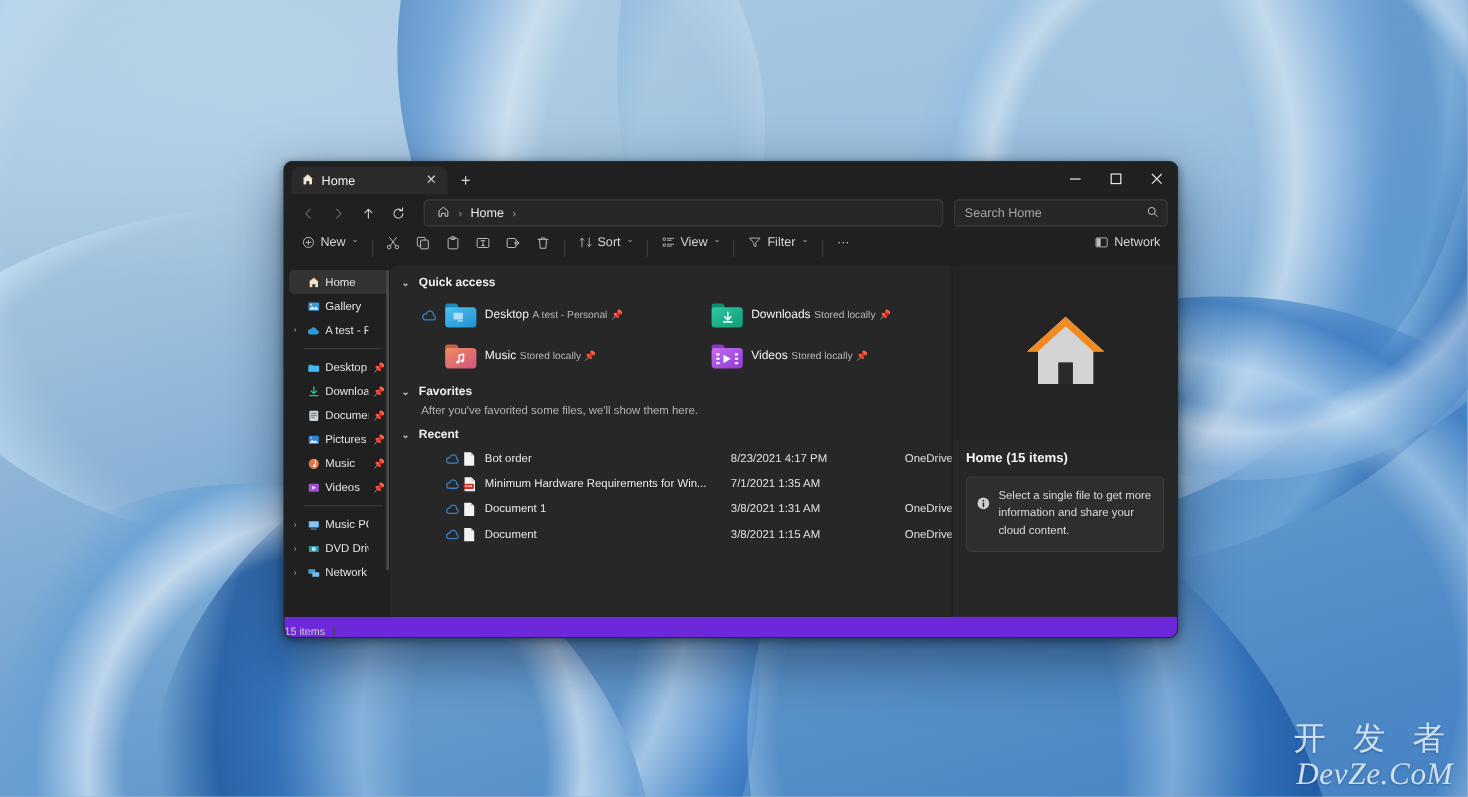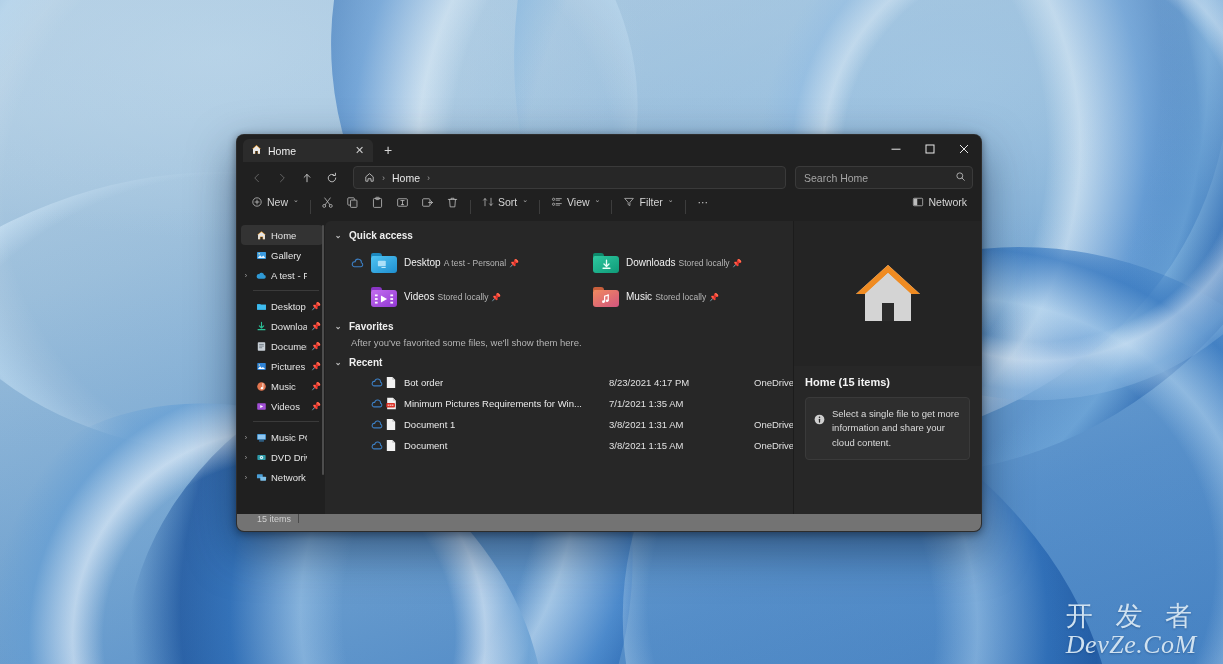--- a/index.html
+++ b/index.html
@@ -45,22 +45,22 @@
        background:radial-gradient(ellipse at 50% 40%, rgba(255,255,255,0) 40%, rgba(230,242,252,.75) 47%, rgba(110,165,215,.8) 57%, rgba(255,255,255,0) 66%);
        transform:rotate(34deg); }
   #w8{ left:760px; top:-120px; width:560px; height:520px;
        background:radial-gradient(ellipse at 50% 52%, rgba(255,255,255,0) 50%, rgba(236,245,252,.5) 55%, rgba(140,185,226,.6) 63%, rgba(255,255,255,0) 71%);
        transform:rotate(-6deg); }
   #wfade{ position:absolute; inset:0;
        background:linear-gradient(180deg, rgba(176,205,228,.25) 0%, rgba(176,205,228,0) 30%, rgba(30,92,165,.10) 100%); }
 
   
   #watermark{
-    position:absolute; right:24px; bottom:6px;
-    text-align:left; line-height:1;
+    position:absolute; right:12px; bottom:6px;
+    text-align:right; line-height:1;
     color:#cfe1f0; text-shadow:0 1px 2px rgba(20,60,110,.45);
     user-select:none;
   }
   #wm-cn{ font-size:27px; letter-spacing:7px; font-family:"DejaVu Sans", sans-serif; }
   #wm-en{ font-size:26px; letter-spacing:.5px; margin-top:3px; font-family:"Liberation Serif", serif;font-style:italic; }
 
   
   #explorer{
     position:absolute; left:236px; top:134px; width:746px; height:398px;
     background:#202020; border-radius:8px; overflow:hidden;
@@ -234,22 +234,22 @@
   #dp-title{ font-size:11px; font-weight:bold; color:#f4f4f4; }
   #dp-card{
     margin-top:9px; background:#2e2e2e; border:1px solid #3a3a3a; border-radius:4px;
     padding:9px 8px; display:flex; gap:7px; align-items:flex-start;
   }
   #dp-card .info-i{ flex:0 0 11px; margin-top:7px; }
   #dp-card p{ font-size:9.5px; color:#dcdcdc; line-height:1.5; }
 
   
   #statusbar{
-    height:17px; flex:0 0 auto; background:#737373; display:flex; align-items:flex-start;
-    padding:0 20px; gap:7px; font-size:9px; color:#cfcfcf;
+    height:17px; flex:0 0 auto; background:#6d28d9; display:flex; align-items:flex-end;
+    padding:0 0; gap:7px; font-size:9px; color:#cfcfcf;
   }
   #sb-sep{ width:1px; height:9px; background:#4a4a4a; }
 </style>
 </head>
 <body>
 
 <div id="wallpaper">
   <div class="ribbon" id="w1"></div>
   <div class="ribbon" id="w2"></div>
   <div class="ribbon" id="w3"></div>
@@ -645,20 +645,43 @@
             </span>
           </span>
           <span class="qa-text">
             <span class="qa-name">Downloads</span>
             <span class="qa-sub">Stored locally</span>
             <span class="qa-pin">📌</span>
           </span>
         </div>
 
 
+
+        <div class="qa-item">
+          <span class="qa-cloud"></span>
+          <span class="qa-icon">
+            <span class="folder">
+              <span class="back" style="background:#c85f3c"></span>
+              <span class="front" style="background:linear-gradient(150deg,#f08a5f,#d2557f)"></span>
+              <span class="glyph">
+                <svg width="12" height="12" viewBox="0 0 14 14">
+                    <path d="M9.6 2.2v6.6" stroke="#fff" stroke-width="1.4" stroke-linecap="round"></path>
+                    <path d="M9.6 2.4 5.4 3.6v6.2" stroke="#fff" stroke-width="1.4" stroke-linecap="round" fill="none"></path>
+                    <circle cx="4" cy="10.2" r="1.6" fill="#fff"></circle>
+                    <circle cx="8.3" cy="9" r="1.5" fill="#fff"></circle>
+                  </svg>
+              </span>
+            </span>
+          </span>
+          <span class="qa-text">
+            <span class="qa-name">Music</span>
+            <span class="qa-sub">Stored locally</span>
+            <span class="qa-pin">📌</span>
+          </span>
+        </div>
 
         <div class="qa-item">
           <span class="qa-cloud"></span>
           <span class="qa-icon">
             <span class="folder">
               <span class="back" style="background:#8a35c4"></span>
               <span class="front" style="background:linear-gradient(150deg,#c46ef0,#9137d3)"></span>
               <span class="glyph">
                 <svg width="20" height="12" viewBox="0 0 22 12">
                   <rect x="1" y="1" width="3" height="2" fill="#fff" opacity=".95"></rect>
@@ -671,43 +694,20 @@
                 </svg>
               </span>
             </span>
           </span>
           <span class="qa-text">
             <span class="qa-name">Videos</span>
             <span class="qa-sub">Stored locally</span>
             <span class="qa-pin">📌</span>
           </span>
         </div>
-
-        <div class="qa-item">
-          <span class="qa-cloud"></span>
-          <span class="qa-icon">
-            <span class="folder">
-              <span class="back" style="background:#c85f3c"></span>
-              <span class="front" style="background:linear-gradient(150deg,#f08a5f,#d2557f)"></span>
-              <span class="glyph">
-                <svg width="12" height="12" viewBox="0 0 14 14">
-                    <path d="M9.6 2.2v6.6" stroke="#fff" stroke-width="1.4" stroke-linecap="round"></path>
-                    <path d="M9.6 2.4 5.4 3.6v6.2" stroke="#fff" stroke-width="1.4" stroke-linecap="round" fill="none"></path>
-                    <circle cx="4" cy="10.2" r="1.6" fill="#fff"></circle>
-                    <circle cx="8.3" cy="9" r="1.5" fill="#fff"></circle>
-                  </svg>
-              </span>
-            </span>
-          </span>
-          <span class="qa-text">
-            <span class="qa-name">Music</span>
-            <span class="qa-sub">Stored locally</span>
-            <span class="qa-pin">📌</span>
-          </span>
-        </div>
       </div>
 
       <div class="section-head">
         <span class="sec-chev">⌄</span>
         <span>Favorites</span>
       </div>
       <div id="fav-empty">After you've favorited some files, we'll show them here.</div>
 
       <div class="section-head">
         <span class="sec-chev">⌄</span>
@@ -740,21 +740,21 @@
               </svg>
           </span>
           <span class="rec-icon">
             <svg width="11" height="13" viewBox="0 0 12 15">
                 <path d="M1 .8h6.6L11 4.2v10H1z" fill="#f2f2f2"></path>
                 <path d="M7.6.8 11 4.2H7.6z" fill="#c6c6c6"></path>
                 <rect x="0" y="7" width="10" height="5" rx="1" fill="#d93025"></rect>
                 <path d="M2 9.4h1M4.4 9.4h1M6.8 9.4h1" stroke="#fff" stroke-width="1.1" stroke-linecap="round"></path>
               </svg>
           </span>
-          <span class="rec-name">Minimum Pictures Requirements for Win...</span>
+          <span class="rec-name">Minimum Hardware Requirements for Win...</span>
           <span class="rec-date">7/1/2021 1:35 AM</span>
           <span class="rec-src"></span>
         </div>
 
         <div class="rec-row">
           <span class="rec-cloud">
             <svg width="12" height="9" viewBox="0 0 16 12">
                 <path d="M4 10.5h8.3a2.4 2.4 0 0 0 .4-4.7A3.7 3.7 0 0 0 5 4.6 2.9 2.9 0 0 0 4 10.5z" fill="none" stroke="#3c7fc4" stroke-width="1.4" stroke-linejoin="round"></path>
               </svg>
           </span>

